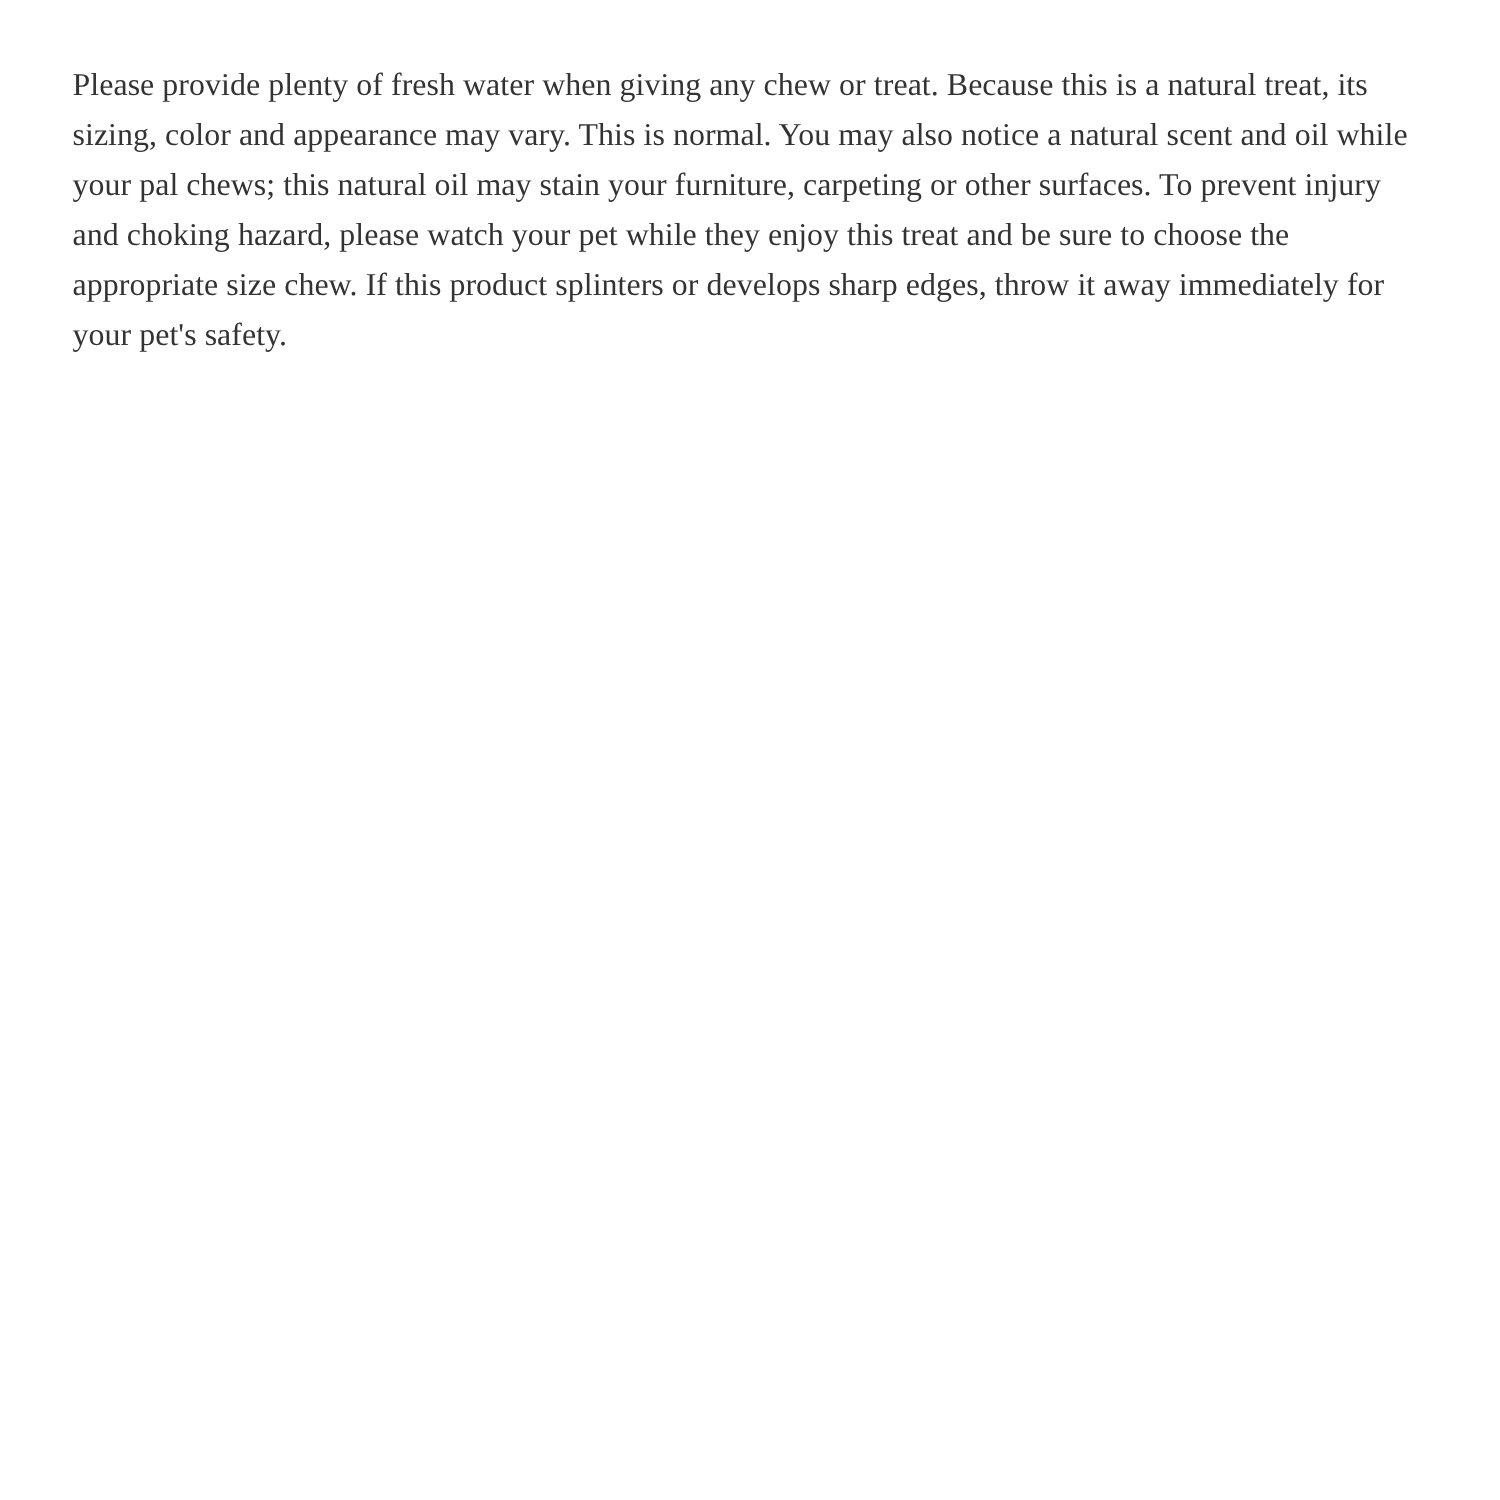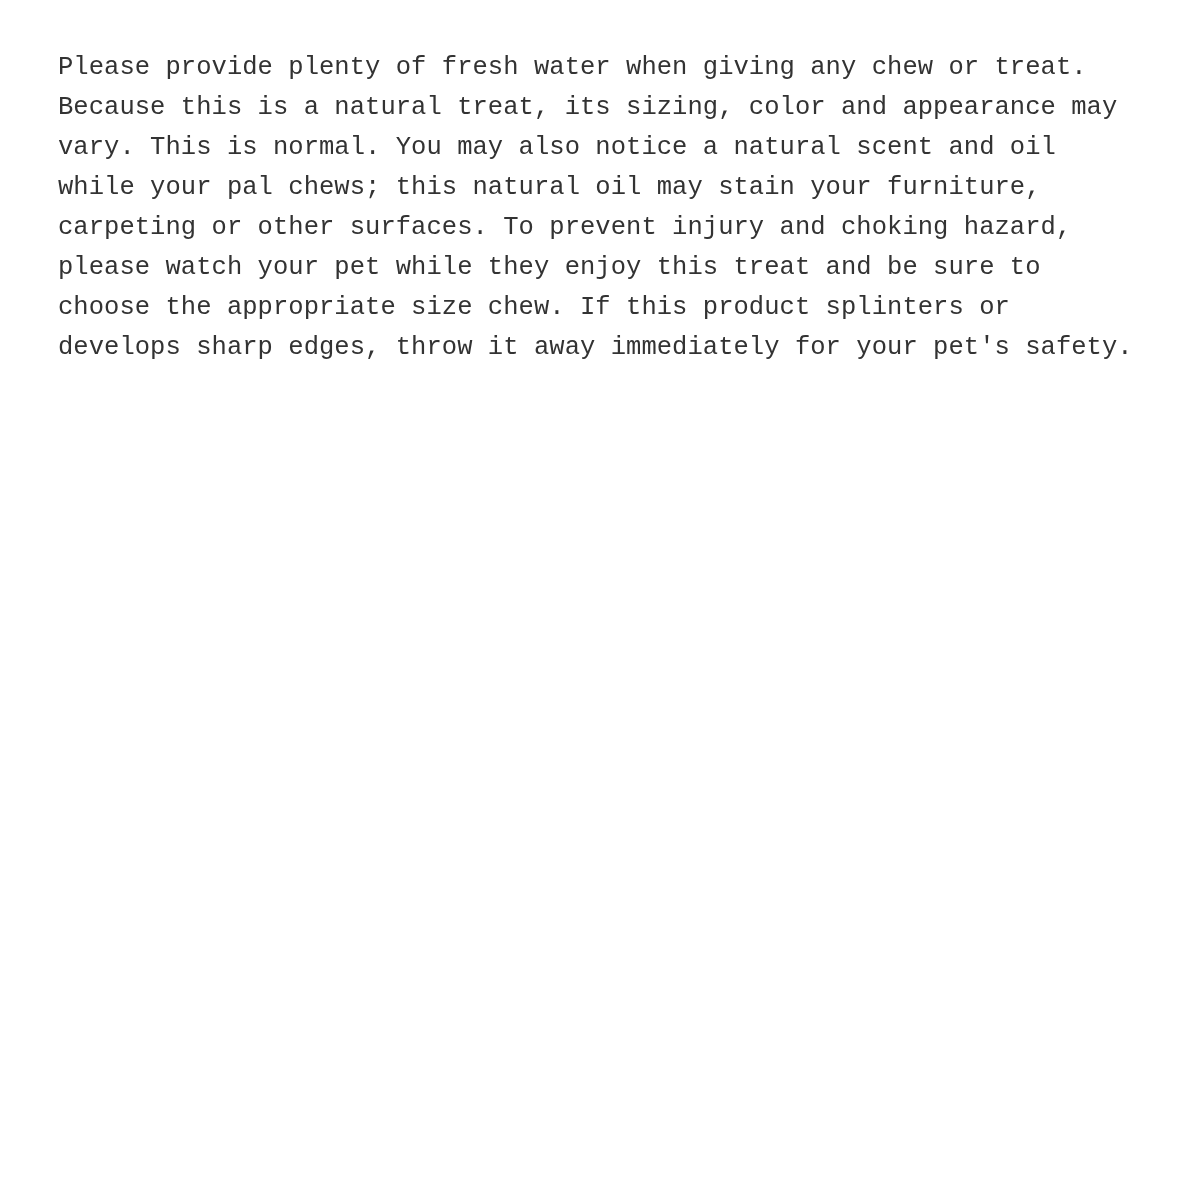--- a/index.html
+++ b/index.html
@@ -23,21 +23,21 @@
   .section-title {
     font-family: "DejaVu Sans", sans-serif;
     font-size: 47px;
     font-weight: 400;
     line-height: 1.1;
     color: #2f2f2f;
     letter-spacing: 0.1px;
     margin: 0 0 26px 0;
   }
   .section-body {
-    font-family: Liberation Mono, monospace;
+    font-family: Liberation Serif, serif;
     font-size: 25.5px;
     font-weight: 400;
     line-height: 40px;
     color: #333333;
     margin: 0;
     max-width: 1090px;
     text-align: left;
     letter-spacing: 0.05px;
   }
 </style>

